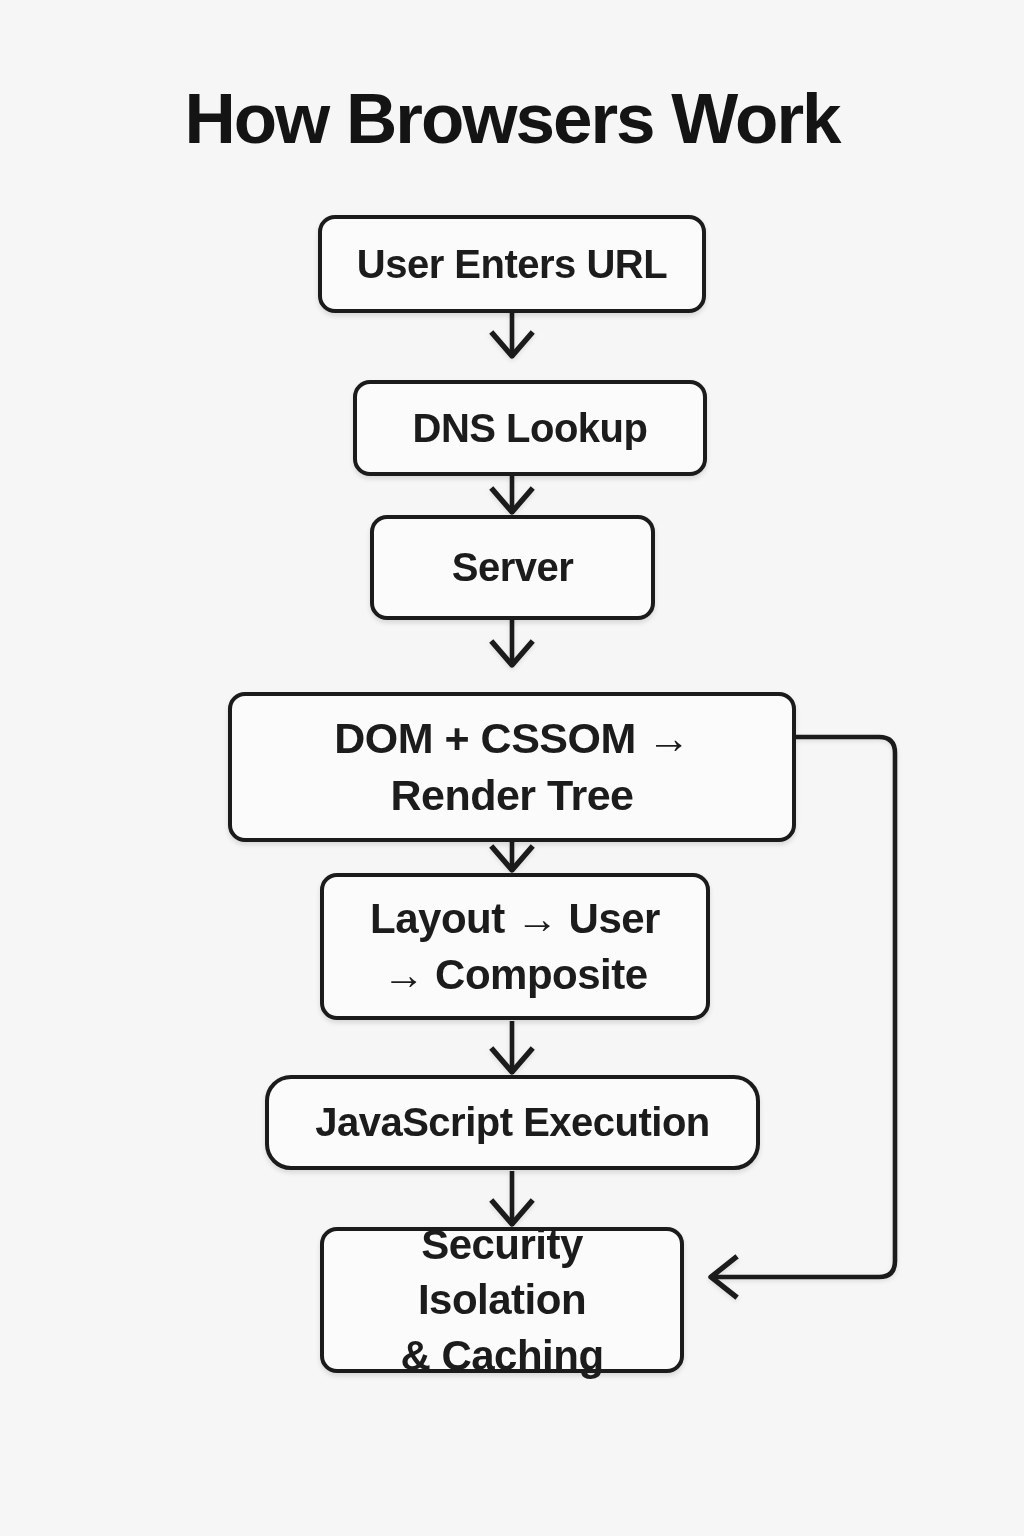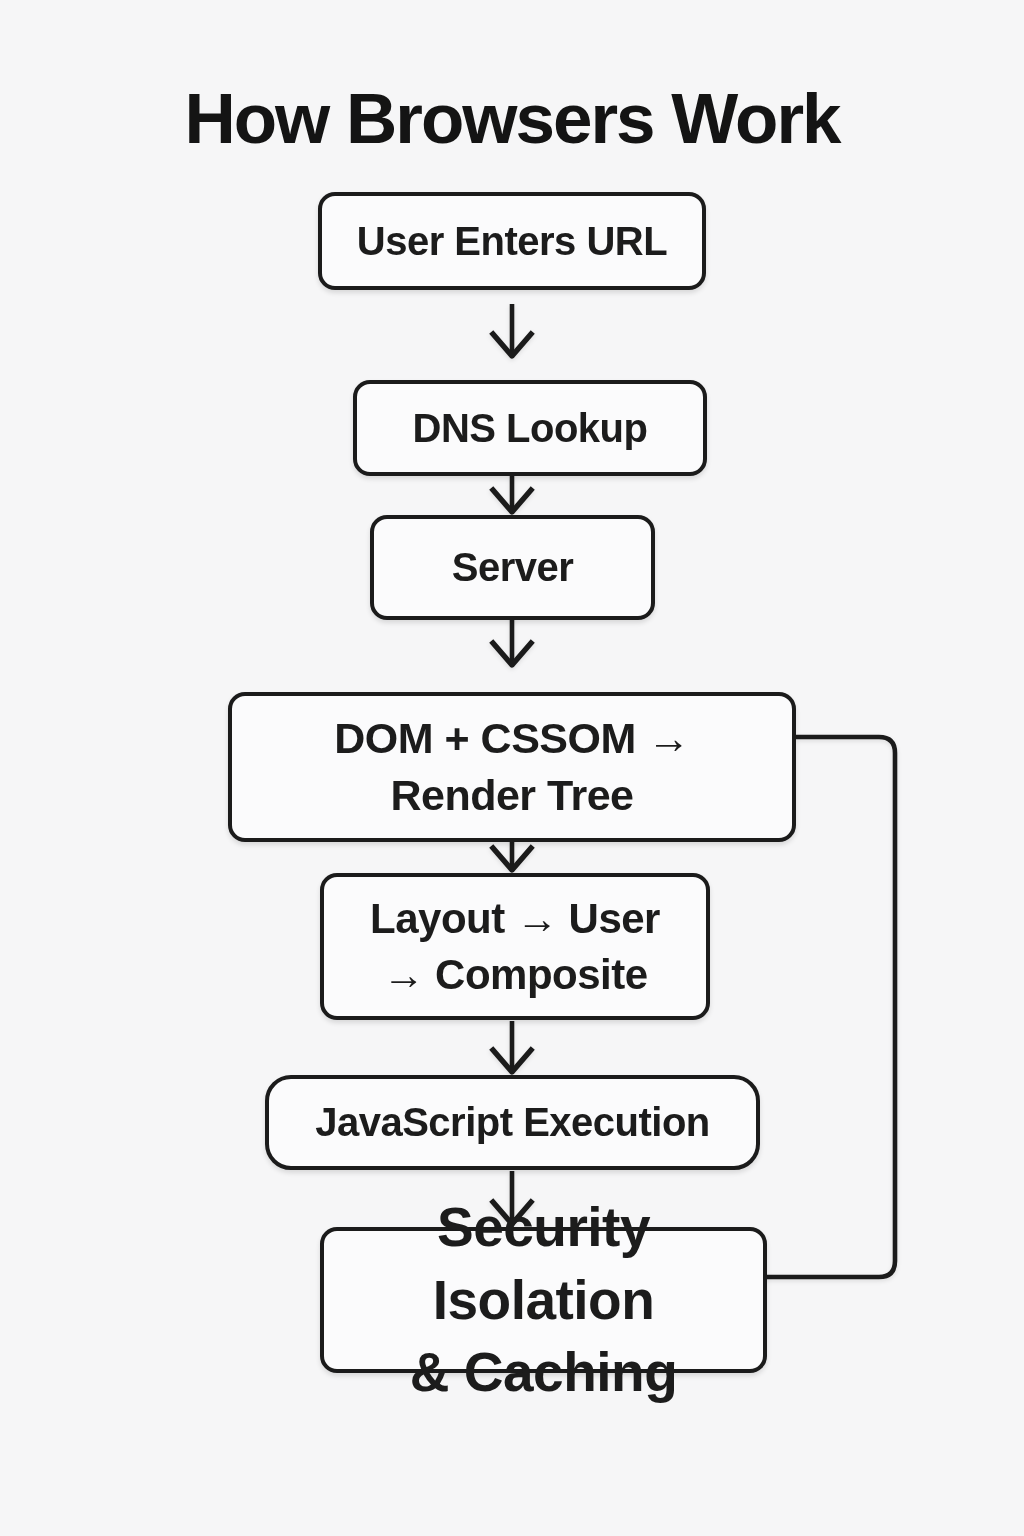--- a/index.html
+++ b/index.html
@@ -43,27 +43,27 @@
     line-height: 1.32;
     letter-spacing: -0.5px;
     color: #1c1c1c;
     box-shadow: 0 3px 5px rgba(0,0,0,0.12);
   }
   .node .label {
     white-space: pre-line;
     padding: 0 12px;
   }
   
-  .n1 { left: 318px; top: 192px;  width: 388px; height: 98px;  }
+  .n1 { left: 318px; top: 215px;  width: 388px; height: 98px;  }
   .n2 { left: 353px; top: 380px;  width: 354px; height: 96px;  }
   .n3 { left: 370px; top: 515px;  width: 285px; height: 105px; text-align: right;  }
   .n4 { left: 228px; top: 692px;  width: 568px; height: 150px; font-size: 43px; }
   .n5 { left: 320px; top: 873px;  width: 390px; height: 147px; font-size: 42px; }
   .n6 { left: 265px; top: 1075px; width: 495px; height: 95px; border-radius: 26px;  }
-  .n7 { left: 320px; top: 1227px; width: 447px; height: 146px; font-size: 55px; justify-content: center; }
+  .n7 { left: 320px; top: 1227px; width: 364px; height: 146px; font-size: 42px; justify-content: center; }
   #edges {
     position: absolute;
     top: 0; left: 0;
     width: 1024px;
     height: 1536px;
     pointer-events: none;
     filter: drop-shadow(0 2px 2px rgba(0,0,0,0.10));
   }
   #edges path, #edges polyline {
     fill: none;

